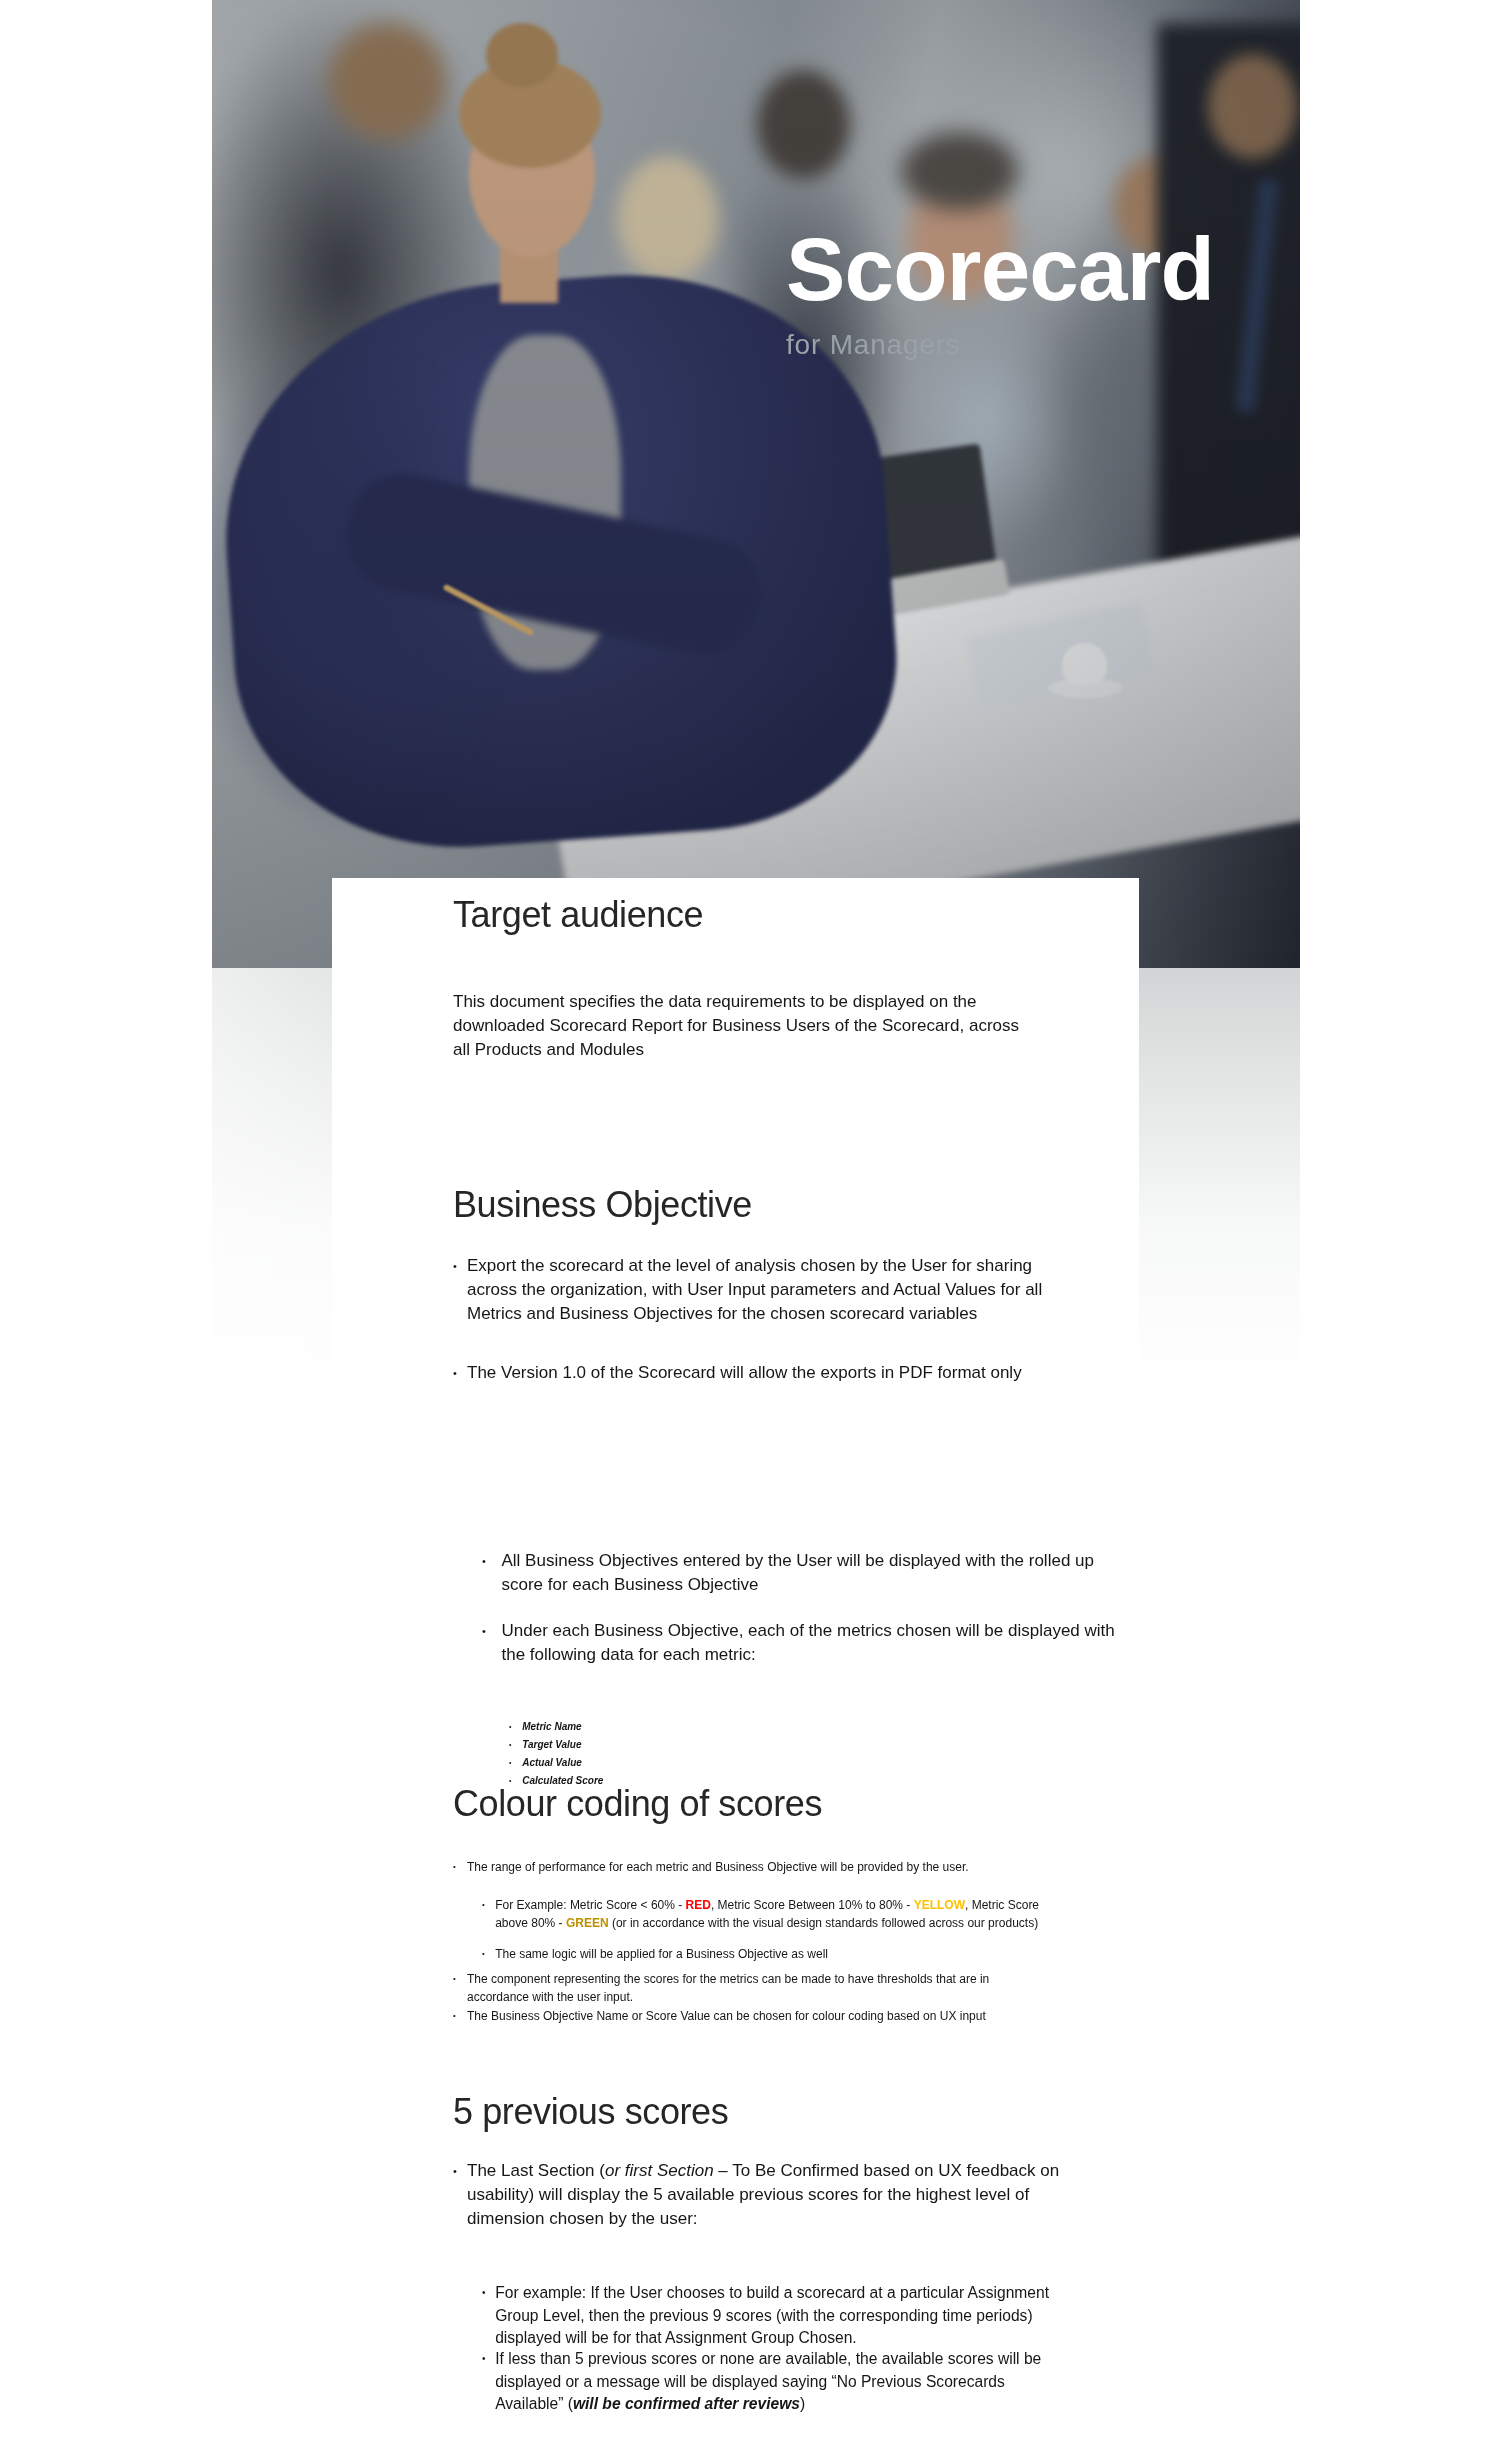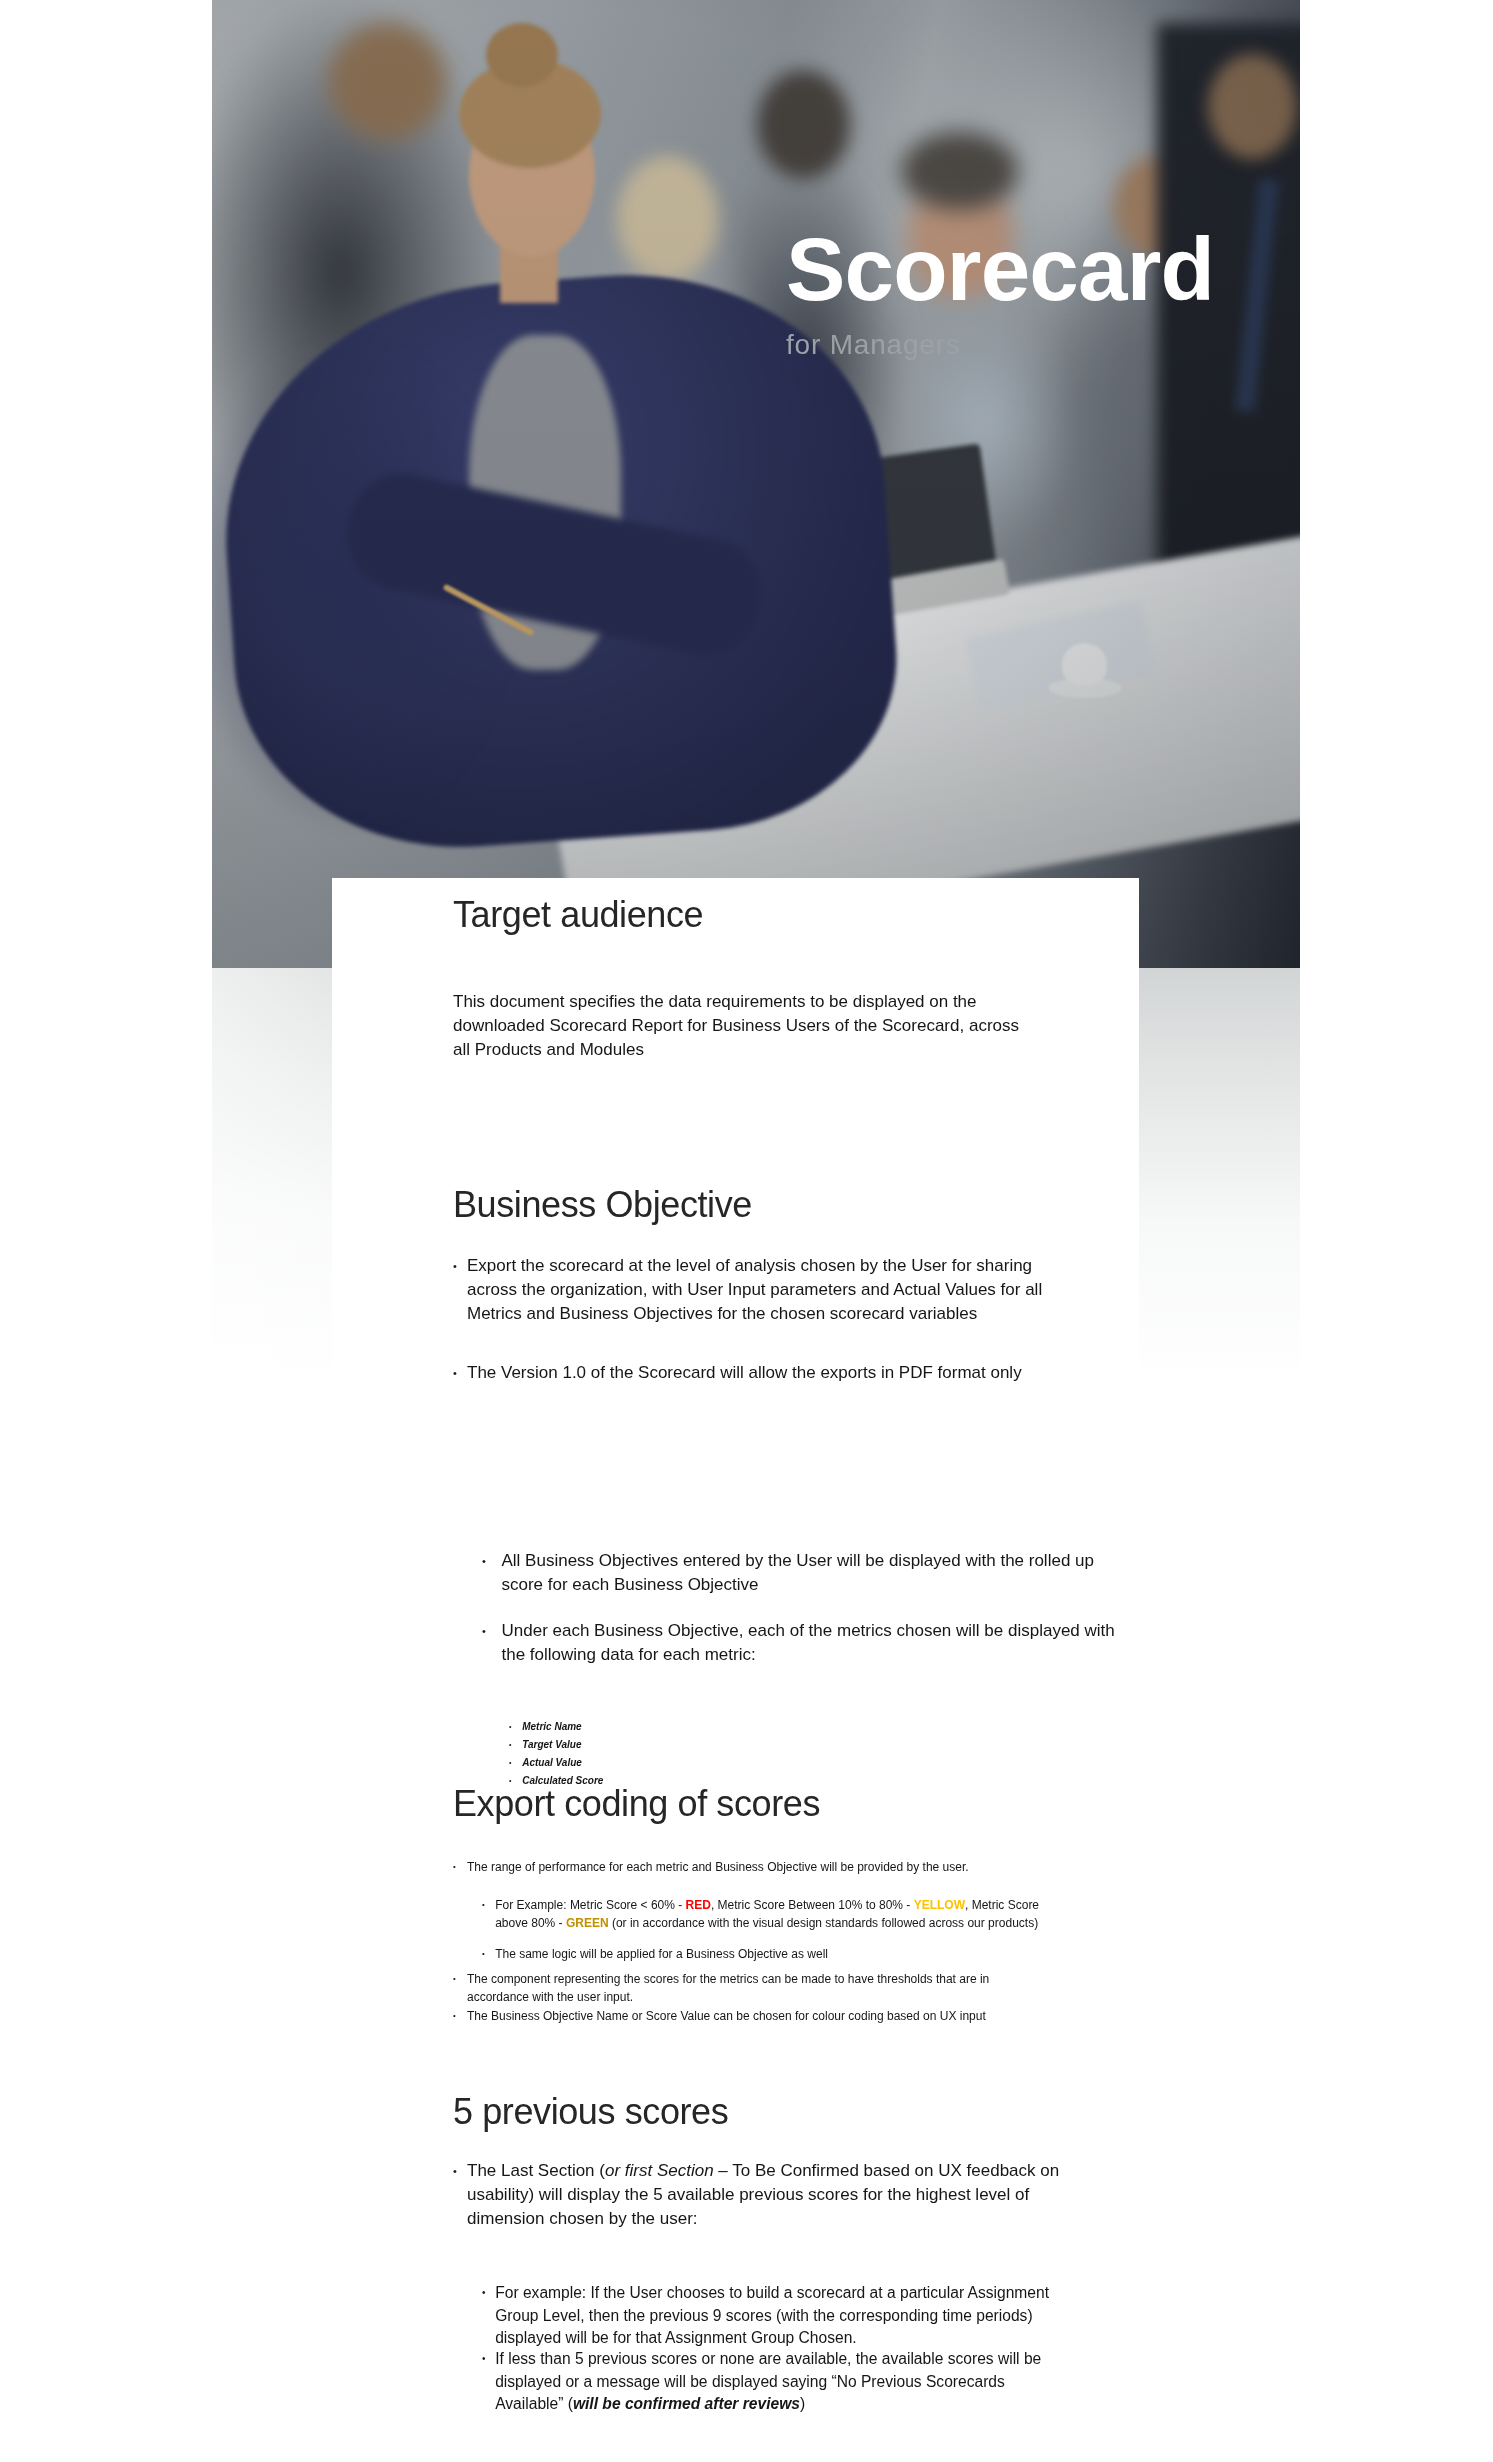--- a/index.html
+++ b/index.html
@@ -130,21 +130,21 @@
     </div>
     <div class="bullet t13" style="top:828px;left:177px;width:265px;">
       <span class="dot dot-s">•</span>
       <span class="txt">Actual Value</span>
     </div>
     <div class="bullet t13" style="top:846px;left:177px;width:265px;">
       <span class="dot dot-s">•</span>
       <span class="txt">Calculated Score</span>
     </div>
 
-    <div class="h" style="top:905px;">Export coding of scores</div>
+    <div class="h" style="top:905px;">Colour coding of scores</div>
     <div class="bullet t15" style="top:980px;left:121px;width:574px;">
       <span class="dot">•</span>
       <span class="txt">The range of performance for each metric and Business Objective will be provided by the user.</span>
     </div>
     <div class="bullet t15" style="top:1018px;left:150px;width:577px;">
       <span class="dot dot-s">•</span>
       <span class="txt"><span>For Example: Metric Score &lt; 60% - </span><span class="seg-red">RED</span><span>, Metric Score Between 10% to 80% - </span><span class="seg-yellow">YELLOW</span><span>, Metric Score above 80% - </span><span class="seg-green">GREEN</span><span> (or in accordance with the visual design standards followed across our products)</span></span>
     </div>
     <div class="bullet t15" style="top:1067px;left:150px;width:577px;">
       <span class="dot dot-s">•</span>

